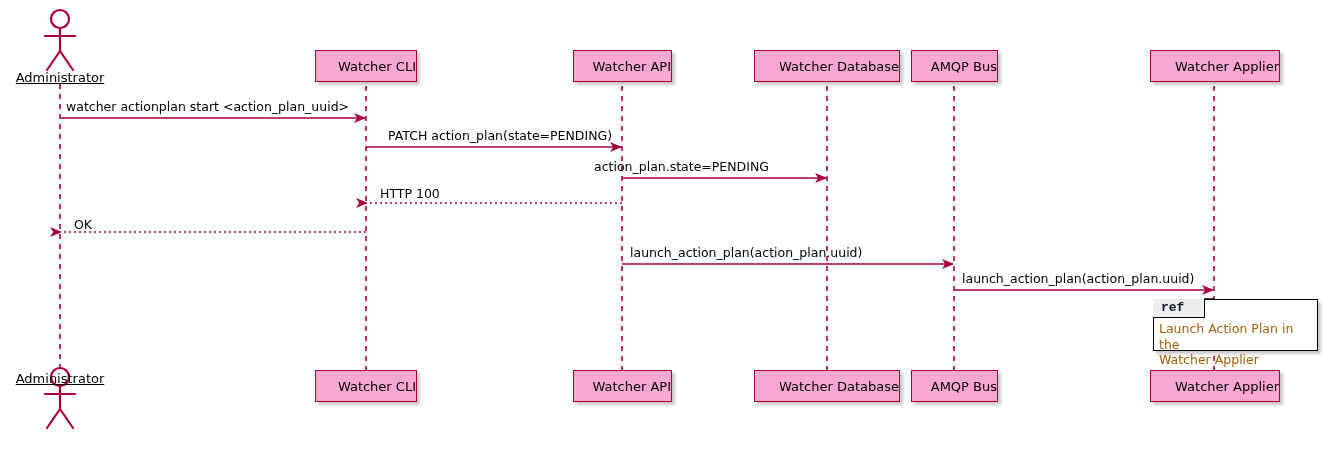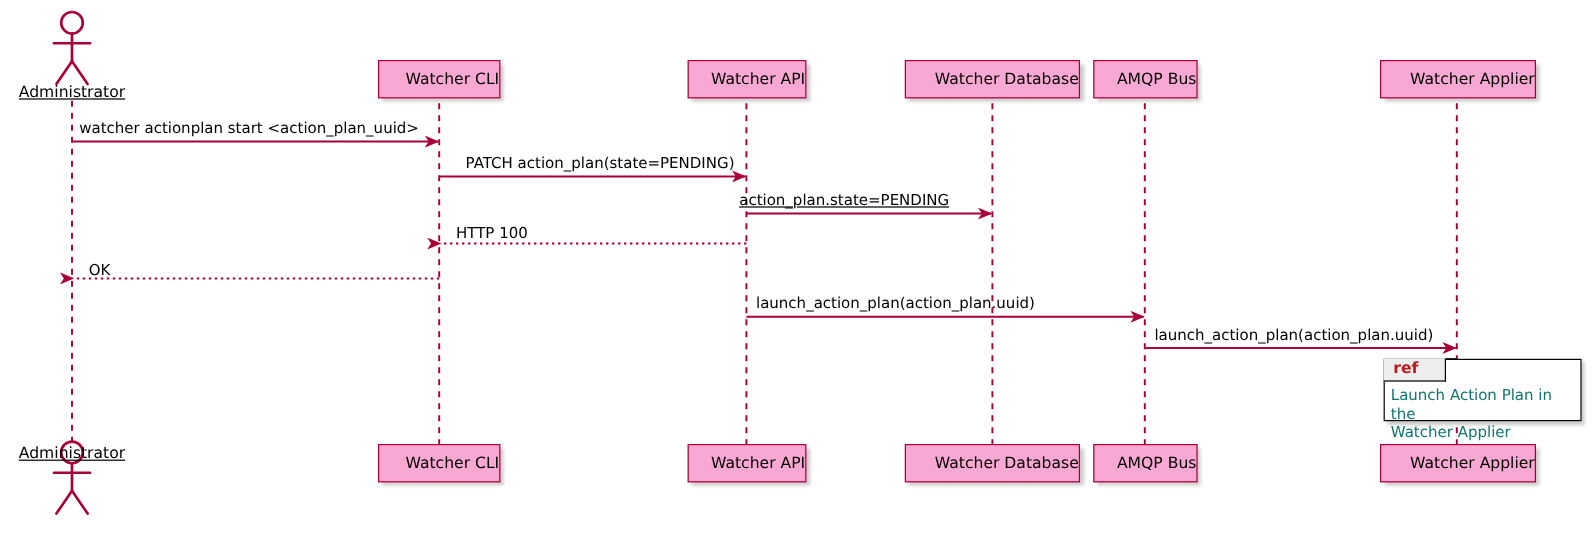--- a/index.html
+++ b/index.html
@@ -62,28 +62,29 @@
   .ref-tab {
     position: absolute;
     left: 0;
     top: 0;
     box-sizing: border-box;
     background: #EEEEEE;
     border-right: 1.5px solid #000000;
     border-bottom: 1.5px solid #000000;
     font-size: 13px;
     font-weight: bold;
-    color: #b91c1c;
+    color: #0f172a;
     padding: 2px 14px 2px 8px;
     line-height: 1.1;
+    font-family: Liberation Mono, monospace;
   }
   .ref-body {
     position: absolute;
     font-size: 12.5px;
-    color: #0f766e;
+    color: #a16207;
     line-height: 1.25;
     white-space: pre-line;
   }
 </style>
 </head>
 <body>
 
 <div id="canvas">
 
   <svg id="svg-layer" viewBox="0 0 1330 456" xmlns="http://www.w3.org/2000/svg">
@@ -136,21 +137,21 @@
       </g>
 
     <g id="reffold">
         <polygon points="1205,299 1214,299 1214,309 1205,318" fill="#EEEEEE" stroke="#000000" stroke-width="1.5"></polygon>
       </g>
   </svg>
 
   <div id="overlay">
       <div class="msg-label" style="left: 66px; top: 101px;">watcher actionplan start &lt;action_plan_uuid&gt;</div>
       <div class="msg-label" style="left: 388px; top: 130px;">PATCH action_plan(state=PENDING)</div>
-      <div class="msg-label" style="left: 616px; top: 161px; text-decoration: underline;">action_plan.state=PENDING</div>
+      <div class="msg-label" style="left: 594px; top: 161px;">action_plan.state=PENDING</div>
       <div class="msg-label" style="left: 380px; top: 188px;">HTTP 100</div>
       <div class="msg-label" style="left: 74px; top: 219px;">OK</div>
       <div class="msg-label" style="left: 630px; top: 247px;">launch_action_plan(action_plan.uuid)</div>
       <div class="msg-label" style="left: 962px; top: 273px;">launch_action_plan(action_plan.uuid)</div>
       <div class="actor-label" style="left: 8px; top: 70px; width: 104px;">Administrator</div>
       <div class="actor-label" style="left: 8px; top: 371px; width: 104px;">Administrator</div>
       <div class="participant-box" style="left: 315px; top: 50px; width: 102px; height: 32px;">
         <span>Watcher CLI</span>
       </div>
       <div class="participant-box" style="left: 315px; top: 370px; width: 102px; height: 32px;">

